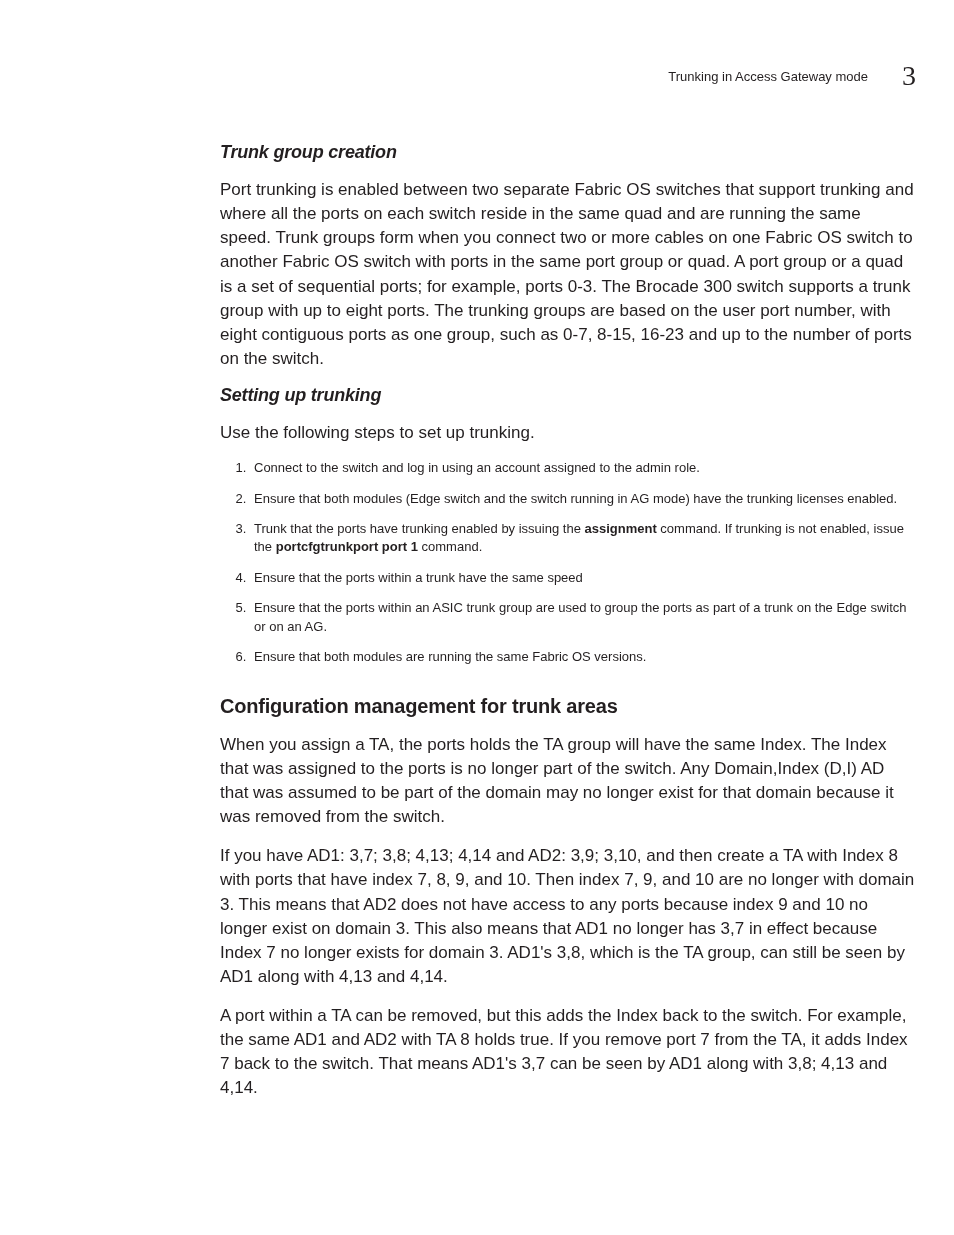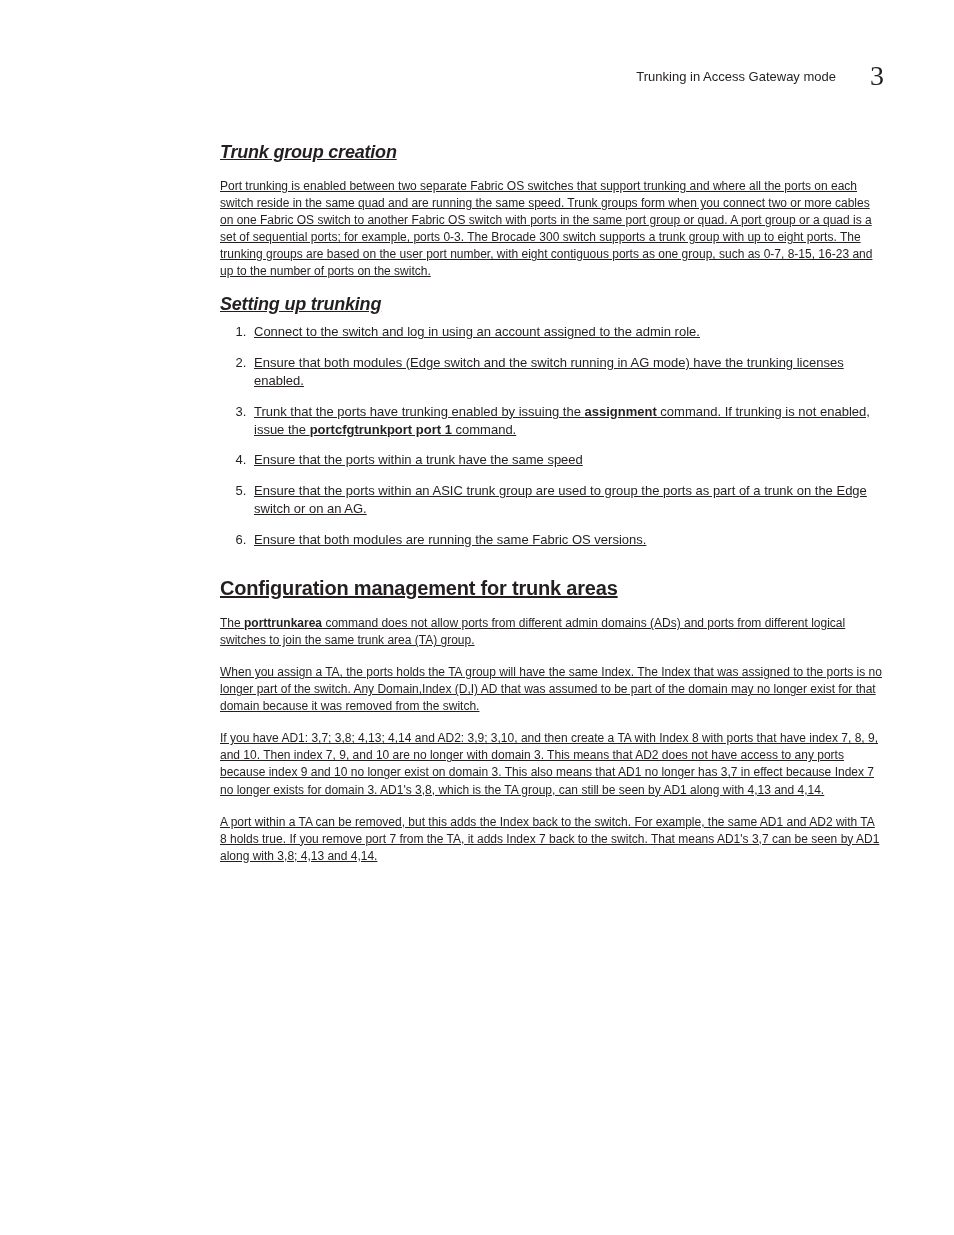--- a/index.html
+++ b/index.html
@@ -6,59 +6,58 @@
     margin: 0;
     padding: 0;
     font-family: Arial, Helvetica, sans-serif;
     color: #231f20;
     background: #fff;
   }
   .page {
     width: 954px;
     min-height: 1235px;
     box-sizing: border-box;
-    padding: 60px 70px 60px 70px;
+    padding: 60px 38px 60px 70px;
     position: relative;
   }
   .running-head {
     text-align: right;
     font-size: 13px;
     color: #231f20;
     margin-bottom: 50px;
     display: flex;
     justify-content: flex-end;
     align-items: center;
     gap: 34px;
   }
   .running-head .chapno {
     font-family: "Times New Roman", Times, serif;
     font-size: 28px;
     font-weight: 400;
   }
   .content {
     margin-left: 150px;
-    text-decoration: underline;
   }
   h3.italic {
     font-family: "Trebuchet MS", "Arial Narrow", Arial, sans-serif;
     font-style: italic;
     font-weight: 700;
     font-size: 18px;
     margin: 0 0 8px 0;
     letter-spacing: -0.2px;
   }
   h2.section {
     font-family: "Trebuchet MS", "Arial Narrow", Arial, sans-serif;
     font-weight: 700;
     font-size: 20px;
     margin: 28px 0 12px 0;
     letter-spacing: -0.2px;
   }
   p {
-    font-size: 12px;
+    font-size: 17px;
     line-height: 1.42;
     margin: 15px 0 14px 0;
   }
   ol {
     font-size: 13px;
     line-height: 1.42;
     padding-left: 30px;
     margin: 8px 0 10px 0;
   }
   ol li {
@@ -78,35 +77,33 @@
     <span>Trunking in Access Gateway mode</span>
     <span class="chapno">3</span>
   </div>
 
   <div class="content">
 
     <h3 class="italic">Trunk group creation</h3>
     <p>Port trunking is enabled between two separate Fabric OS switches that support trunking and where all the ports on each switch reside in the same quad and are running the same speed. Trunk groups form when you connect two or more cables on one Fabric OS switch to another Fabric OS switch with ports in the same port group or quad. A port group or a quad is a set of sequential ports; for example, ports 0-3. The Brocade 300 switch supports a trunk group with up to eight ports. The trunking groups are based on the user port number, with eight contiguous ports as one group, such as 0-7, 8-15, 16-23 and up to the number of ports on the switch.</p>
 
     <h3 class="italic">Setting up trunking</h3>
+    <p>Use the following steps to set up trunking.</p>
 
     <ol>
       <li><span>Connect to the switch and log in using an account assigned to the admin role.</span></li>
       <li><span>Ensure that both modules (Edge switch and the switch running in AG mode) have the trunking licenses enabled.</span></li>
       <li>
         <span>Trunk that the ports have trunking enabled by issuing the </span><span class="bold">assignment</span><span> command. If trunking is not enabled, issue the </span><span class="bold">portcfgtrunkport port 1</span><span> command.</span>
       </li>
       <li><span>Ensure that the ports within a trunk have the same speed</span></li>
       <li><span>Ensure that the ports within an ASIC trunk group are used to group the ports as part of a trunk on the Edge switch or on an AG.</span></li>
       <li><span>Ensure that both modules are running the same Fabric OS versions.</span></li>
     </ol>
 
     <h2 class="section">Configuration management for trunk areas</h2>
-    <p>
-      <span>The </span><span class="bold">porttrunkarea</span><span> command does not allow ports from different admin domains (ADs) and ports from different logical switches to join the same trunk area (TA) group.</span>
-    </p>
     <p>When you assign a TA, the ports holds the TA group will have the same Index. The Index that was assigned to the ports is no longer part of the switch. Any Domain,Index (D,I) AD that was assumed to be part of the domain may no longer exist for that domain because it was removed from the switch.</p>
 
     <p>If you have AD1: 3,7; 3,8; 4,13; 4,14 and AD2: 3,9; 3,10, and then create a TA with Index 8 with ports that have index 7, 8, 9, and 10. Then index 7, 9, and 10 are no longer with domain 3. This means that AD2 does not have access to any ports because index 9 and 10 no longer exist on domain 3. This also means that AD1 no longer has 3,7 in effect because Index 7 no longer exists for domain 3. AD1's 3,8, which is the TA group, can still be seen by AD1 along with 4,13 and 4,14.</p>
     <p>A port within a TA can be removed, but this adds the Index back to the switch. For example, the same AD1 and AD2 with TA 8 holds true. If you remove port 7 from the TA, it adds Index 7 back to the switch. That means AD1's 3,7 can be seen by AD1 along with 3,8; 4,13 and 4,14.</p>
 
   </div>
 </div>
 
 </body></html>

